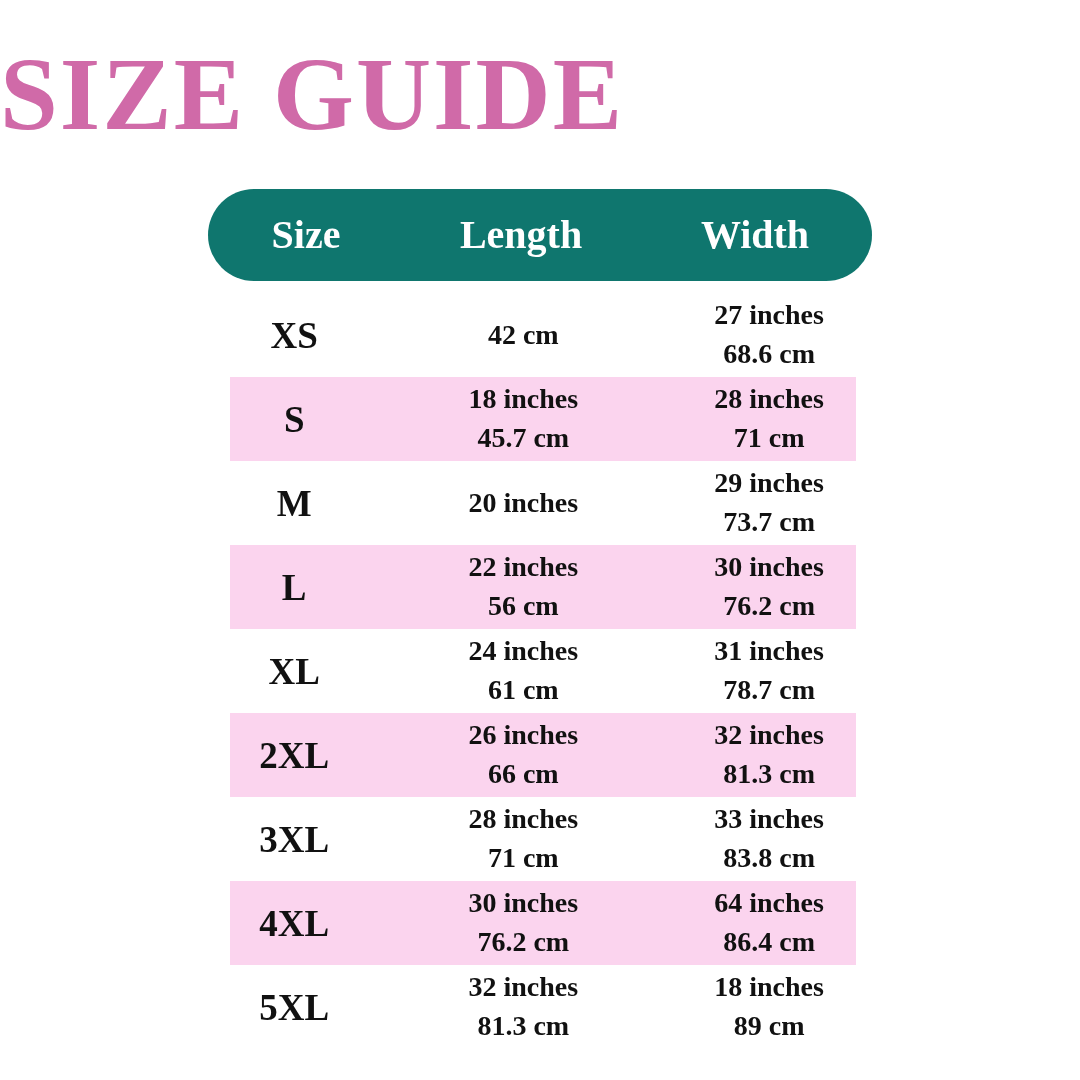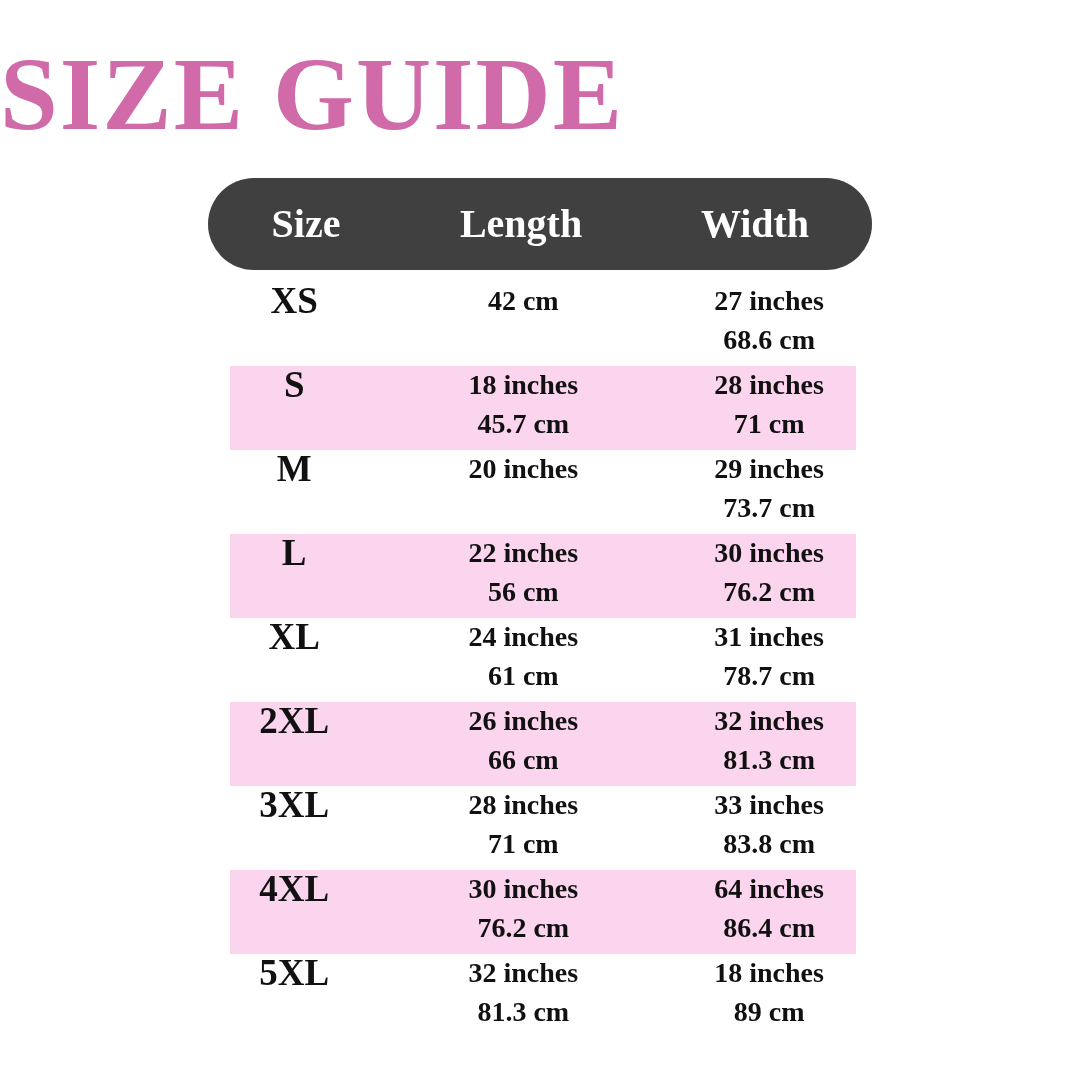--- a/index.html
+++ b/index.html
@@ -34,41 +34,42 @@
   .table-wrap {
     position: absolute;
     top: 178px;
     left: 208px;
     width: 664px;
   }
   .header-row {
     display: flex;
     align-items: center;
     height: 92px;
-    background: #404040;
+    background: #0f766e;
     border-radius: 46px;
     color: #ffffff;
+    margin-top: 11px;
   }
   .header-cell {
     font-family: "Liberation Serif", serif;
     font-weight: bold;
     font-size: 40px;
     text-align: center;
     line-height: 1;
   }
   .col-size   { width: 196px; }
   .col-width  { width: 234px; }
   .col-length { width: 234px; }
 
   .rows {
     margin-top: 12px;
   }
   .row {
     display: flex;
-    align-items: flex-start;
+    align-items: center;
     height: 84px;
     position: relative;
     gap: 40px;
   }
   .row.shaded::before {
     content: "";
     position: absolute;
     left: 22px;
     right: 16px;
     top: 0;

